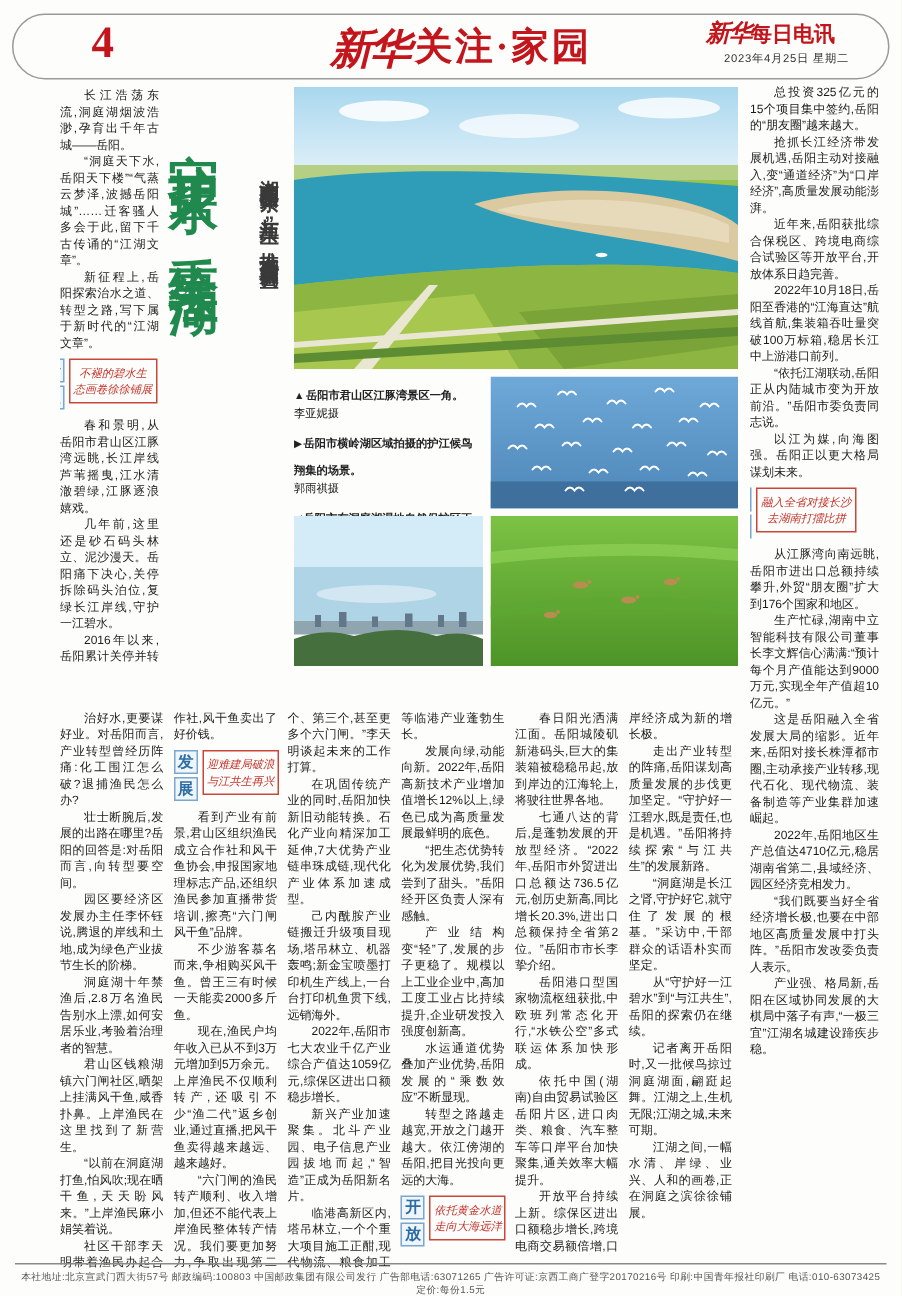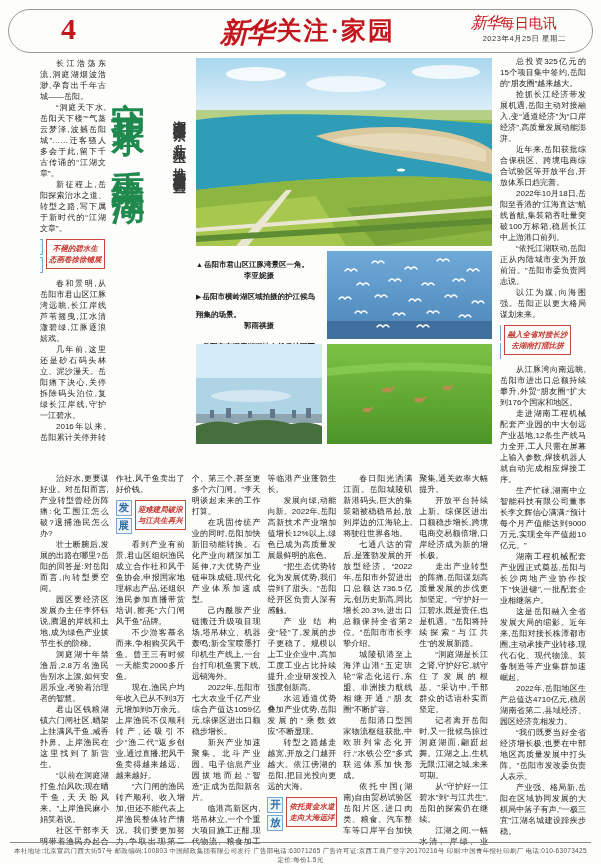--- a/index.html
+++ b/index.html
@@ -9,55 +9,55 @@
   .hdr{position:absolute;left:8px;top:9px;width:583px;height:42px;border:1.5px solid #9a9a9a;
        border-radius:24px;display:flex;align-items:center;}
   .pageno{position:absolute;left:52px;top:2px;font-family:"Liberation Serif",serif;
           font-size:30px;font-weight:bold;color:#c3161c;}
   .masthead{position:absolute;left:14px;right:0;text-align:center;top:4px;}
   .brand{font-family:"Liberation Serif",serif;font-style:italic;font-weight:bold;
          font-size:28px;color:#c3161c;letter-spacing:-2px;}
   .secttl{font-family:"Liberation Serif",serif;font-size:25px;font-weight:bold;color:#c3161c;
           letter-spacing:2px;vertical-align:3px;}
   .paperbox{position:absolute;right:26px;top:5px;text-align:left;line-height:1;}
-  .papername{font-family:"Liberation Serif",serif;font-weight:normal;font-size:14px;color:#c3161c;}
+  .papername{font-family:"Liberation Serif",serif;font-weight:bold;font-size:14px;color:#c3161c;}
   .papername .brand-sm{font-style:italic;font-size:16px;letter-spacing:-1px;}
   .dateline{font-size:7.5px;color:#333;margin-top:4px;letter-spacing:.5px;margin-left:12px;}
   
   .para{margin:0;text-indent:2em;font-size:8px;line-height:11px;text-align:justify;}
   .col1{position:absolute;left:40px;top:58px;width:66px;height:386px;overflow:hidden;}
   .rightcol{position:absolute;left:500px;top:56px;width:86px;height:780px;overflow:hidden;}
   .bottomband{position:absolute;left:40px;top:473px;width:448px;height:384px;overflow:hidden;
               column-count:6;column-gap:7px;column-fill:auto;}
   
   .sec{display:flex;gap:3px;align-items:flex-start;margin:5px 0;break-inside:avoid;}
   .sec.hang{position:relative;left:-13px;}
   .sec.hang2{position:relative;left:-15px;}
   .sec-label{display:flex;flex-direction:column;gap:2px;flex:none;}
   .lc{width:14px;height:14px;border:1px solid #7aa7cf;background:#eef5fb;color:#2d6ca3;
       font-weight:bold;font-size:10.5px;display:flex;align-items:center;justify-content:center;}
   .sec-box{border:1px solid #c9473a;padding:3px 2px;flex:1;text-align:center;}
-  .sec-box div{color:#c4342b;font-style:italic;font-weight:bold;font-size:7.5px;
+  .sec-box div{color:#c4342b;font-style:italic;font-weight:normal;font-size:7.5px;
                line-height:11px;white-space:nowrap;}
   
   .headzone{position:absolute;left:104px;top:58px;width:92px;height:386px;}
   .v{writing-mode:vertical-rl;text-orientation:upright;}
   .bigtitle{position:absolute;left:2px;top:18px;height:360px;font-family:"Liberation Serif",serif;
             font-size:33px;line-height:44px;font-weight:bold;color:#20894e;letter-spacing:7px;}
   .subtitle{position:absolute;right:6px;top:52px;height:310px;font-size:13px;line-height:22px;
             font-weight:bold;color:#3a3a3a;letter-spacing:1.5px;}
   
   .photos{position:absolute;left:196px;top:58px;width:296px;}
   .ph{display:block;overflow:hidden;}
   .row{display:flex;gap:5px;margin-top:5px;}
   .captions{width:126px;height:88px;padding-top:2px;box-sizing:border-box;}
   .caption{margin-bottom:4px;}
   .cap-marker{font-size:7px;color:#222;margin-right:1px;}
   .cap-text{font-size:7.5px;line-height:9.5px;font-weight:bold;color:#222;}
-  .cap-credit{display:block;text-align:center;font-size:7.5px;font-weight:bold;color:#222;}
+  .cap-credit{display:block;text-align:left;font-size:7.5px;font-weight:normal;color:#222;}
   .footer{position:absolute;left:10px;right:10px;top:842px;border-top:1px solid #8a8a8a;
           padding-top:4px;font-size:6.5px;color:#555;text-align:center;letter-spacing:.3px;}
 </style>
 </head>
 <body>
 
 <div class="page">
 
   <div class="hdr">
     <div class="pageno">4</div>
@@ -226,23 +226,21 @@
         <span class="lc">格</span>
         <span class="lc">局</span>
       </div>
       <div class="sec-box">
         <div>融入全省对接长沙</div>
         <div>去湖南打擂比拼</div>
       </div>
     </div>
     <div>
         <p class="para">从江豚湾向南远眺,岳阳市进出口总额持续攀升,外贸“朋友圈”扩大到176个国家和地区。</p>
-        <p class="para">走进湖南工程机械配套产业园的中大创远产业基地,12条生产线马力全开,工人只需在屏幕上输入参数,焊接机器人就自动完成相应焊接工序。</p>
         <p class="para">生产忙碌,湖南中立智能科技有限公司董事长李文辉信心满满:“预计每个月产值能达到9000万元,实现全年产值超10亿元。”</p>
-        <p class="para">湖南工程机械配套产业园正式奠基,岳阳与长沙两地产业协作按下“快进键”,一批配套企业相继落户。</p>
         <p class="para">这是岳阳融入全省发展大局的缩影。近年来,岳阳对接长株潭都市圈,主动承接产业转移,现代石化、现代物流、装备制造等产业集群加速崛起。</p>
         <p class="para">2022年,岳阳地区生产总值达4710亿元,稳居湖南省第二,县域经济、园区经济竞相发力。</p>
         <p class="para">“我们既要当好全省经济增长极,也要在中部地区高质量发展中打头阵。”岳阳市发改委负责人表示。</p>
         <p class="para">产业强、格局新,岳阳在区域协同发展的大棋局中落子有声,“一极三宜”江湖名城建设蹄疾步稳。</p>
       </div>
   </div>
 
   <div class="bottomband">
     <div>
         <p class="para">治好水,更要谋好业。对岳阳而言,产业转型曾经历阵痛:化工围江怎么破?退捕渔民怎么办?</p>
@@ -285,27 +283,26 @@
         <span class="lc">放</span>
       </div>
       <div class="sec-box">
         <div>依托黄金水道</div>
         <div>走向大海远洋</div>
       </div>
     </div>
     <div>
         <p class="para">春日阳光洒满江面。岳阳城陵矶新港码头,巨大的集装箱被稳稳吊起,放到岸边的江海轮上,将驶往世界各地。</p>
         <p class="para">七通八达的背后,是蓬勃发展的开放型经济。“2022年,岳阳市外贸进出口总额达736.5亿元,创历史新高,同比增长20.3%,进出口总额保持全省第2位。”岳阳市市长李挚介绍。</p>
-        <p class="para">城陵矶港至上海洋山港“五定班轮”常态化运行,东盟、非洲接力航线相继开通,“朋友圈”不断扩容。</p>
         <p class="para">岳阳港口型国家物流枢纽获批,中欧班列常态化开行,“水铁公空”多式联运体系加快形成。</p>
         <p class="para">依托中国(湖南)自由贸易试验区岳阳片区,进口肉类、粮食、汽车整车等口岸平台加快聚集,通关效率大幅提升。</p>
         <p class="para">开放平台持续上新。综保区进出口额稳步增长,跨境电商交易额倍增,口岸经济成为新的增长极。</p>
         <p class="para">走出产业转型的阵痛,岳阳谋划高质量发展的步伐更加坚定。“守护好一江碧水,既是责任,也是机遇。”岳阳将持续探索“与江共生”的发展新路。</p>
         <p class="para">“洞庭湖是长江之肾,守护好它,就守住了发展的根基。”采访中,干部群众的话语朴实而坚定。</p>
+        <p class="para">从“守护好一江碧水”到“与江共生”,岳阳的探索仍在继续。</p>
         <p class="para">记者离开岳阳时,又一批候鸟掠过洞庭湖面,翩跹起舞。江湖之上,生机无限;江湖之城,未来可期。</p>
-        <p class="para">从“守护好一江碧水”到“与江共生”,岳阳的探索仍在继续。</p>
         <p class="para">江湖之间,一幅水清、岸绿、业兴、人和的画卷,正在洞庭之滨徐徐铺展。</p>
       </div>
 
   </div>
 
   <div class="footer">本社地址:北京宣武门西大街57号  邮政编码:100803  中国邮政集团有限公司发行  广告部电话:63071265  广告许可证:京西工商广登字20170216号  印刷:中国青年报社印刷厂  电话:010-63073425  定价:每份1.5元</div>
 </div>
 
 </body></html>

